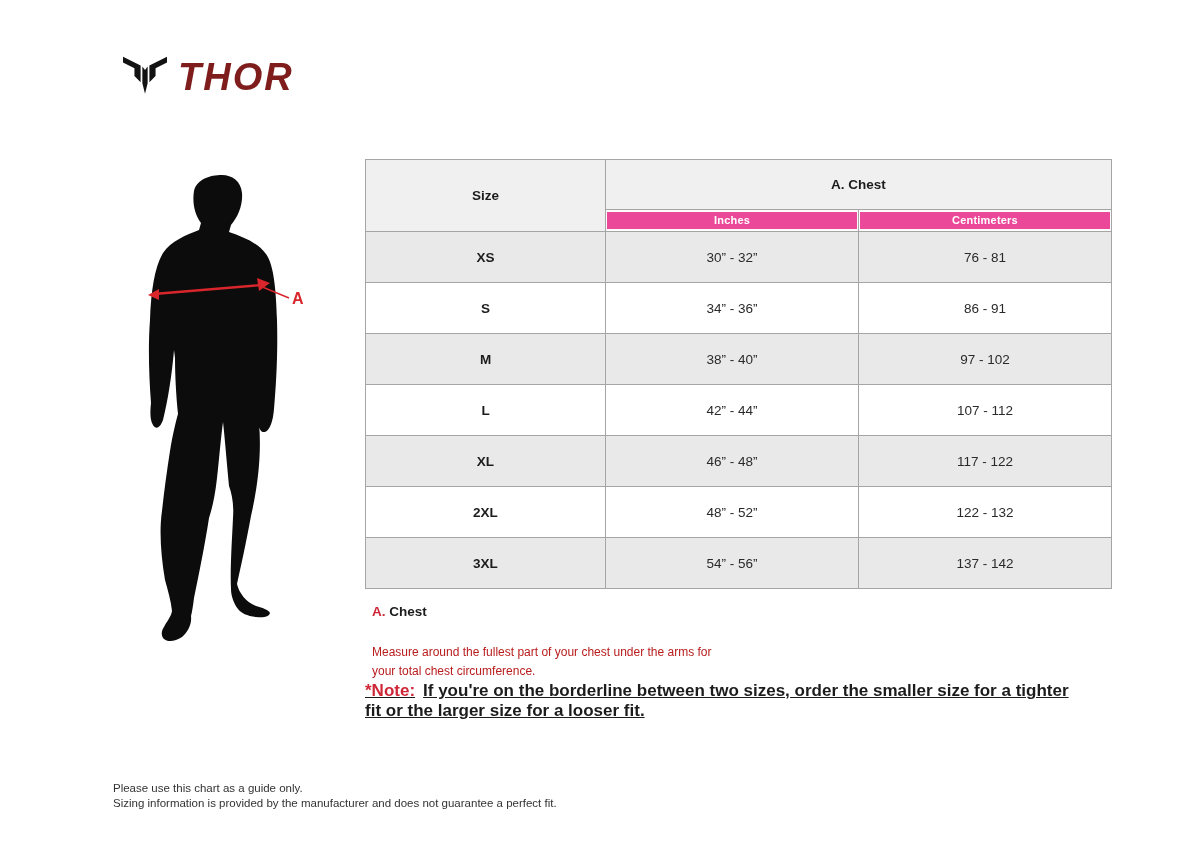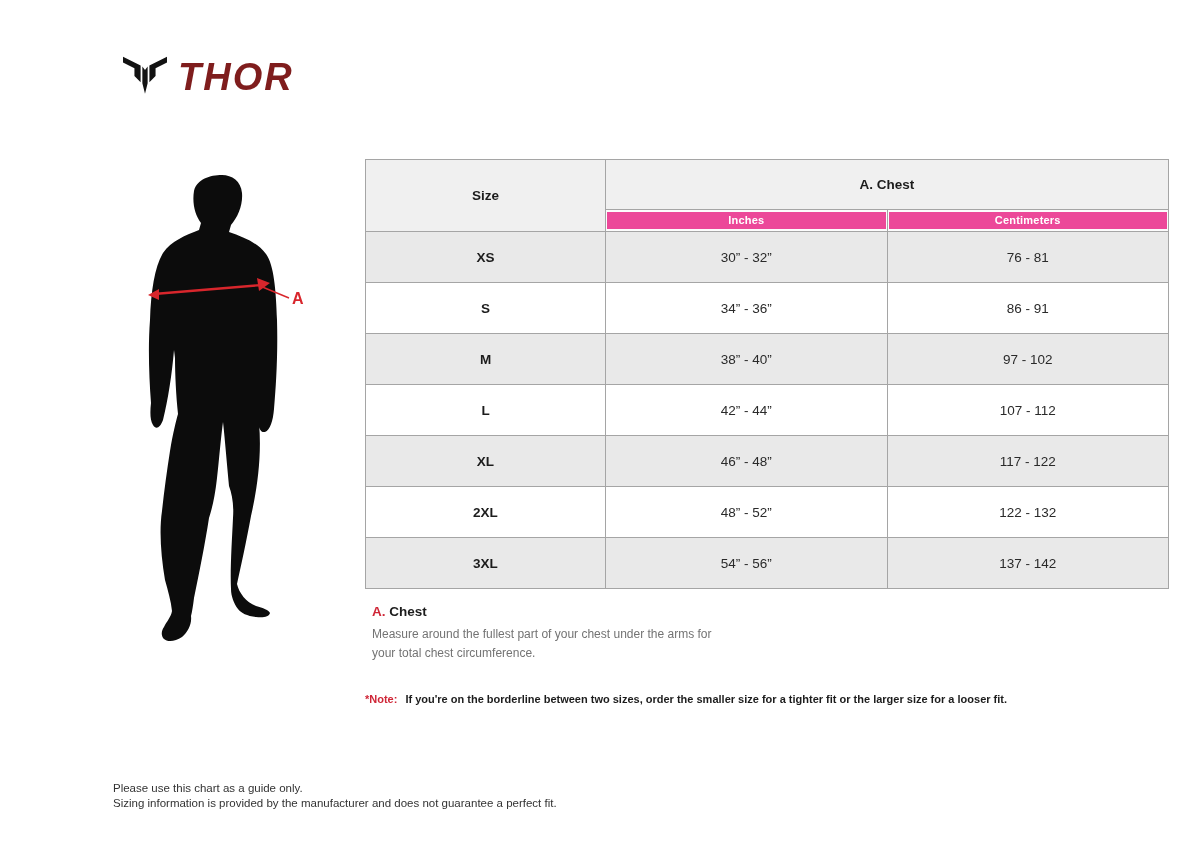--- a/index.html
+++ b/index.html
@@ -14,40 +14,40 @@
     letter-spacing:2px; color:#7f1d1d; }
 
   
   .figure { position:absolute; left:146px; top:172px; width:175px; height:474px; }
   .figure svg { display:block; }
 
   
   .content { position:absolute; left:365px; top:140px; width:720px; }
   h1.title { font-size:17.5px; font-weight:bold; color:#222; letter-spacing:0.2px; }
 
-  table.size-chart { width:804px; border-collapse:collapse; margin-top:19px; table-layout:fixed; }
+  table.size-chart { width:747px; border-collapse:collapse; margin-top:19px; table-layout:fixed; }
   .size-chart th, .size-chart td { border:1px solid #a5a5a5; }
   .size-chart thead th { background:#f0f0f0; font-size:13.5px; font-weight:bold; color:#1c1c1c; }
   th.group-head { height:50px; }
   th.size-head { width:240px; }
   tr.units-row th { height:21px; background:#fcfcfc; padding:2px 1px; }
   .unit-bar { display:block; background:#ec4899; color:#ffffff; font-size:11px;
     font-weight:bold; line-height:17px; text-align:center; letter-spacing:0.2px; }
   .size-chart tbody td { height:51px; text-align:center; font-size:13.5px; color:#2a2a2a; }
   .size-chart tbody td.col-size { font-weight:bold; color:#1c1c1c; }
   .size-chart tbody tr:nth-child(odd) { background:#e9e9e9; }
   .size-chart tbody tr:nth-child(even) { background:#ffffff; }
 
   h2.how-heading { font-size:17.5px; font-weight:bold; color:#1c1c1c; margin-top:36px; }
   .measure-item { margin:15px 0 0 7px; }
   .measure-label { font-size:13.5px; font-weight:bold; }
   .red { color:#cf2637; }
-  .measure-desc { margin-top:6px; font-size:12px; color:#737373; line-height:1.6; max-width:352px; }
+  .measure-desc { margin-top:24px; font-size:12px; color:#b91c1c; line-height:1.6; max-width:352px; }
 
-  .note { margin-top:30px; font-size:11px; font-weight:bold; color:#1c1c1c; }
+  .note { font-size:17px; font-weight:bold; color:#1c1c1c;text-decoration:underline; }
   .note .red { margin-right:8px; }
 
   
   .footer { position:absolute; left:113px; top:781px; font-size:11.5px; color:#333; line-height:1.32; }
 </style>
 </head>
 <body>
 
 <div class="page">
 

